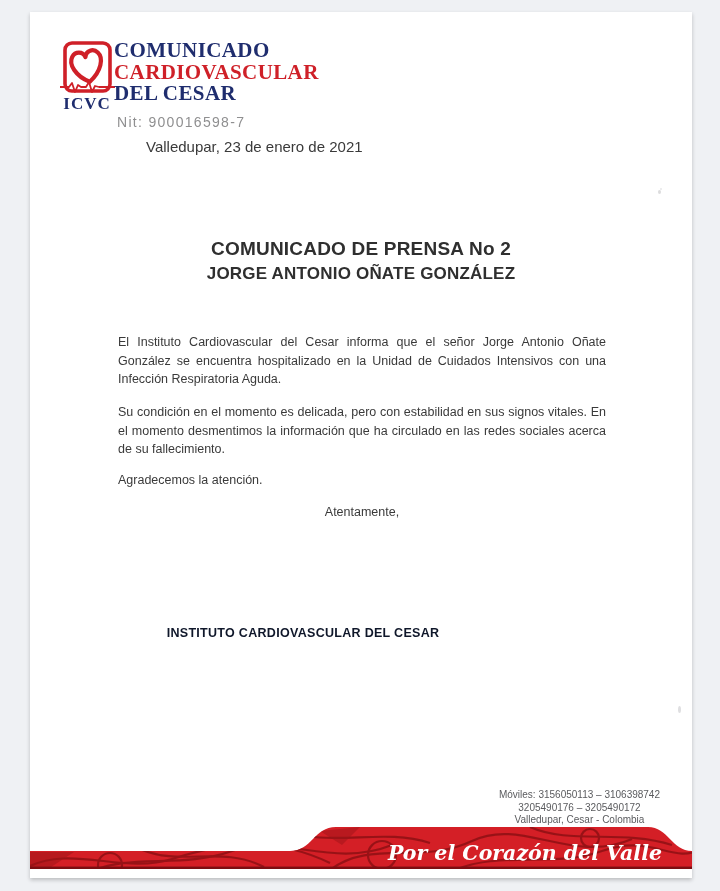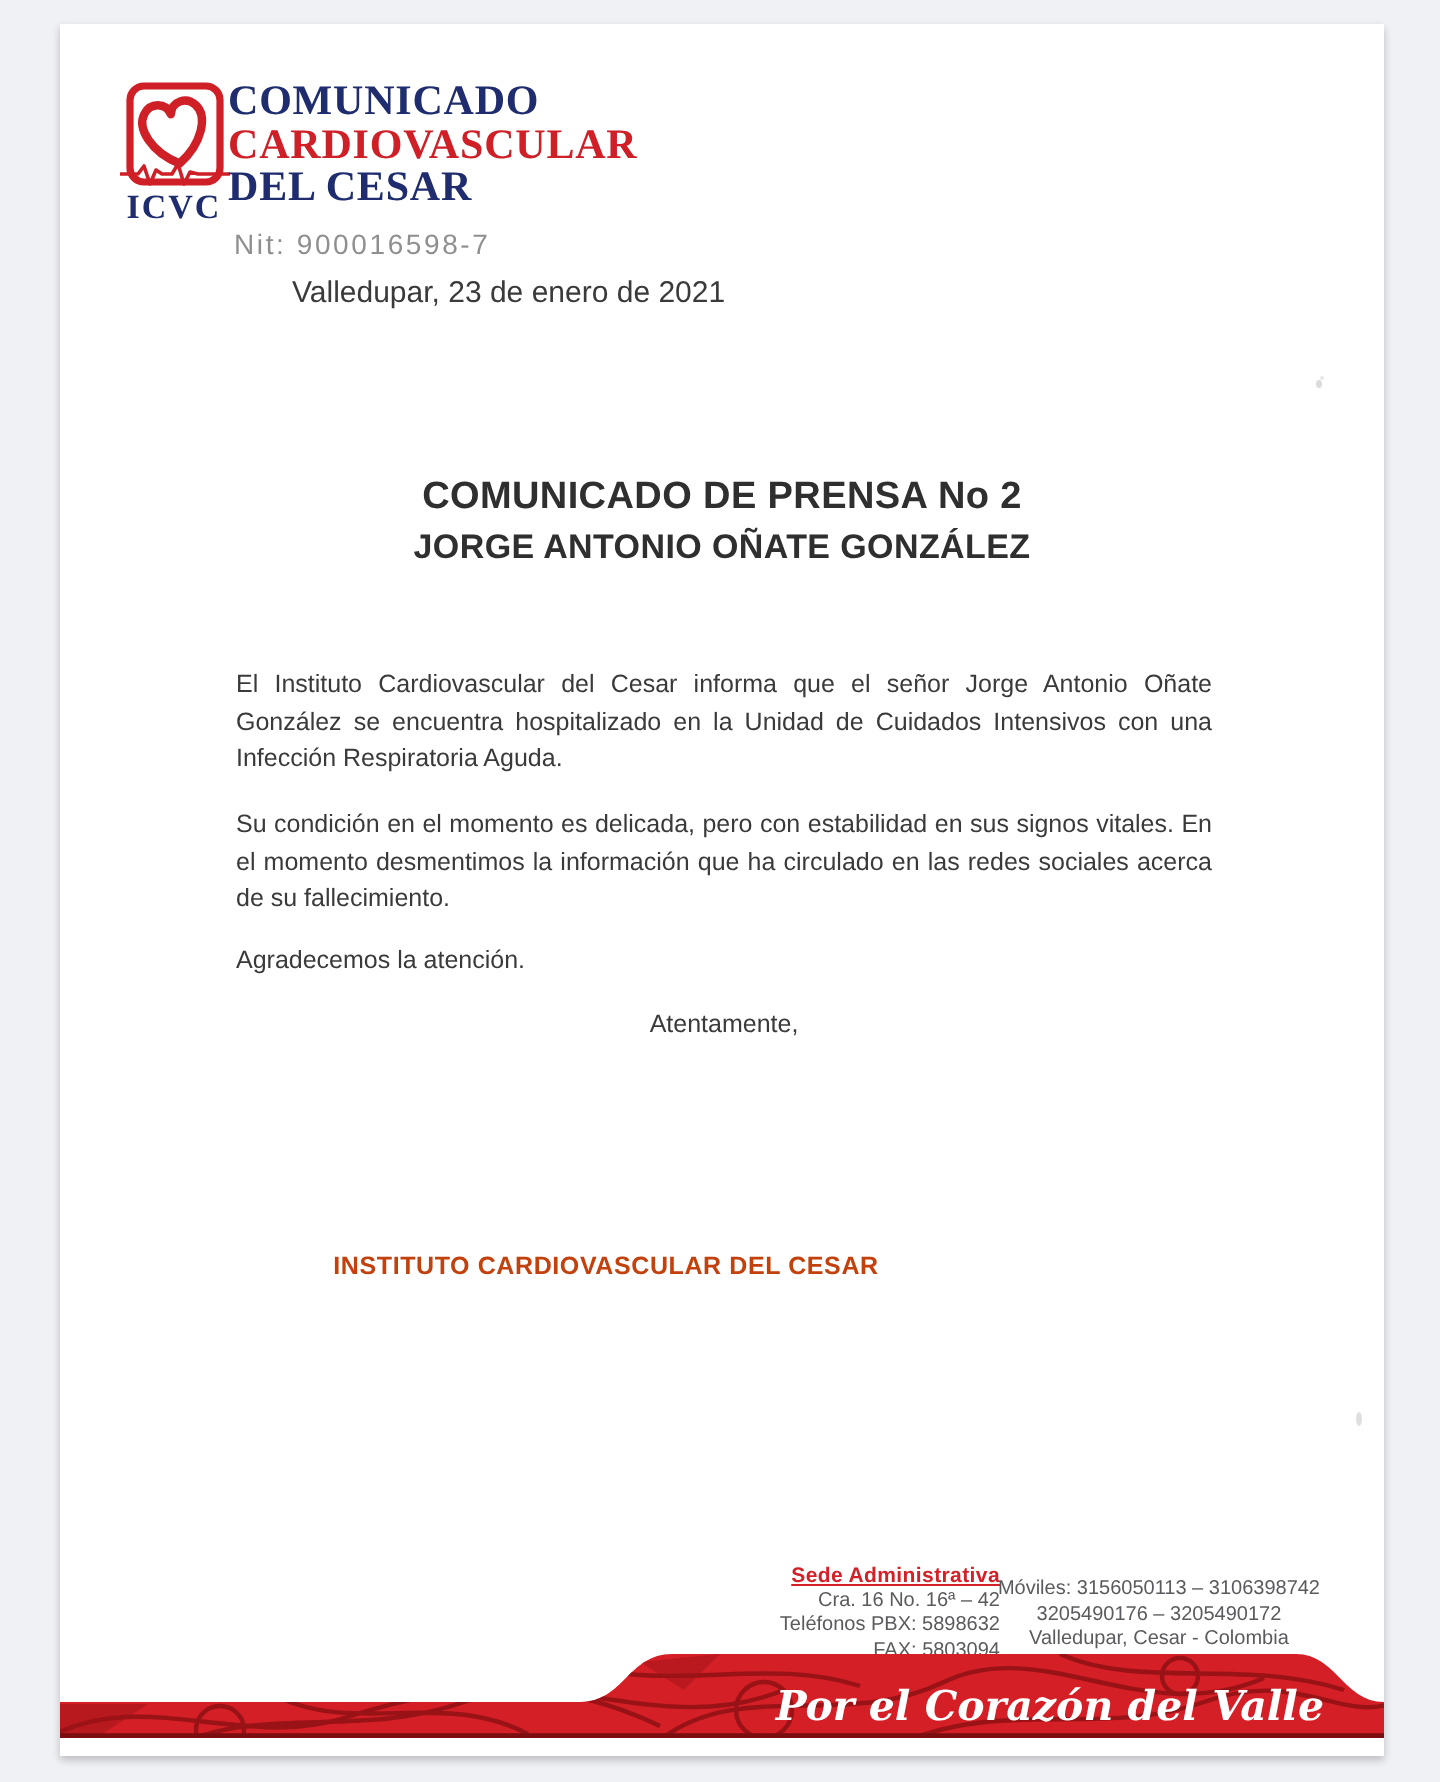--- a/index.html
+++ b/index.html
@@ -46,21 +46,21 @@
     position:absolute;left:88px;width:488px;
     font-size:12.5px;line-height:18.5px;color:#3a3a3a;
     text-align:justify;
   }
   .p1{top:321px;}
   .p2{top:391px;}
   .p3{top:459px;text-align:left;}
   .p4{top:491px;text-align:center;}
   .signature{
     position:absolute;left:0;top:614px;width:546px;text-align:center;
-    font-size:12.5px;font-weight:bold;color:#c2410c;letter-spacing:.3px;
+    font-size:12.5px;font-weight:bold;color:#0f172a;letter-spacing:.3px;
   }
   
   .footer-left{
     position:absolute;top:770px;right:192px;text-align:right;
     font-size:10px;line-height:12.5px;color:#5a5b5e;
   }
   .footer-office{
     color:#d42027;font-weight:bold;font-size:10.5px;
     text-decoration:underline;letter-spacing:.2px;
   }
@@ -99,26 +99,20 @@
 
   <div class="date-line">Valledupar, 23 de enero de 2021</div>
   <div class="title">COMUNICADO DE PRENSA No 2</div>
   <div class="subject">JORGE ANTONIO OÑATE GONZÁLEZ</div>
   <div class="para p1">El Instituto Cardiovascular del Cesar informa que el señor Jorge Antonio Oñate González se encuentra hospitalizado en la Unidad de Cuidados Intensivos con una Infección Respiratoria Aguda.</div>
   <div class="para p2">Su condición en el momento es delicada, pero con estabilidad en sus signos vitales. En el momento desmentimos la información que ha circulado en las redes sociales acerca de su fallecimiento.</div>
   <div class="para p3">Agradecemos la atención.</div>
   <div class="para p4">Atentamente,</div>
   <div class="signature">INSTITUTO CARDIOVASCULAR DEL CESAR</div>
 
-  <div class="footer-left">
-    <div class="footer-office">Sede Administrativa</div>
-    <div>Cra. 16 No. 16ª – 42</div>
-    <div>Teléfonos PBX: 5898632</div>
-    <div>FAX: 5803094</div>
-  </div>
   <div class="footer-right">
     <div>Móviles: 3156050113 – 3106398742</div>
     <div>3205490176 – 3205490172</div>
     <div>Valledupar, Cesar - Colombia</div>
   </div>
 
   <svg class="ribbon" viewBox="0 0 662 46">
     <defs>
       <clipPath id="ribclip">
         <path d="M0,26 L260,26 C282,26 284,2 306,2 L618,2 C638,2 642,26 662,26 L662,44 L0,44 Z"></path>

